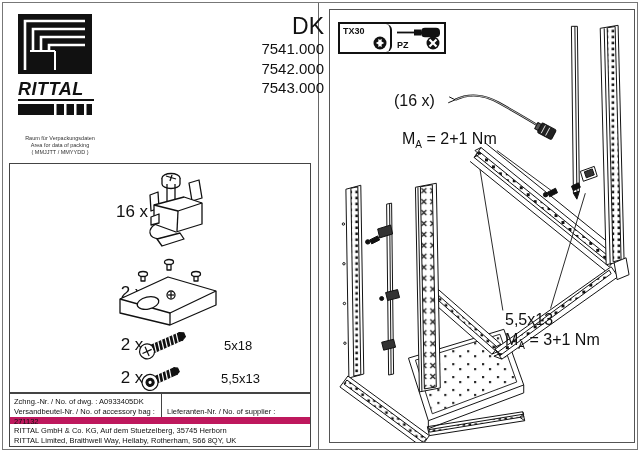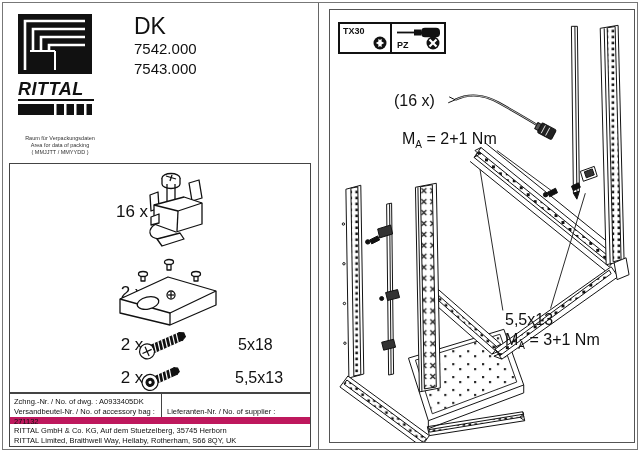--- a/index.html
+++ b/index.html
@@ -7,44 +7,44 @@
         font-family:"Liberation Sans","DejaVu Sans",sans-serif;color:#111;overflow:hidden;}
   .page-border{position:absolute;left:2px;top:2px;right:2px;bottom:2px;border:1px solid #777;pointer-events:none;}
   .half-divider{position:absolute;left:318px;top:3px;bottom:3px;width:1px;background:#666;}
 
   
   .logo{position:absolute;left:18px;top:14px;width:76px;}
   .logo-word{font-size:18px;font-weight:bold;font-style:italic;letter-spacing:.5px;line-height:18px;margin-top:2px;}
   .logo-rule{height:2px;background:#111;margin-top:1px;}
   .packing-note{position:absolute;left:12px;top:135px;width:96px;text-align:center;
                 font-size:5.5px;line-height:7px;color:#333;}
-  .dk-block{position:absolute;left:134px;top:13px;width:160px;text-align:left;}
+  .dk-block{position:absolute;left:164px;top:13px;width:160px;text-align:right;}
   .dk-code{font-size:23px;line-height:26px;}
   .dk-num{font-size:15px;line-height:19.5px;}
 
   .parts-box{position:absolute;left:9px;top:163px;width:302px;height:230px;border:1px solid #444;box-sizing:border-box;}
   .part-row{position:relative;}
   .part-row .qty{position:absolute;left:92px;width:60px;text-align:center;font-size:17px;
                  top:50%;transform:translateY(-50%);}
-  .part-row .size{position:absolute;font-size:16px;top:50%;transform:translateY(-50%);margin-left:14px;}
+  .part-row .size{position:absolute;font-size:13px;top:50%;transform:translateY(-50%);}
   .part-glyph{position:absolute;}
 
   .info-table{position:absolute;left:9px;top:393px;width:302px;height:54px;border:1px solid #444;box-sizing:border-box;
               font-size:7.5px;line-height:10px;}
   .info-top{position:relative;height:30px;border-bottom:7px solid #be185d;box-sizing:border-box;}
   .info-left{position:absolute;left:0;top:0;bottom:0;width:152px;border-right:1px solid #444;padding:3px 0 0 4px;box-sizing:border-box;}
   .info-right{position:absolute;left:152px;right:0;top:0;bottom:0;padding:13px 0 0 5px;box-sizing:border-box;}
   .info-addr{padding:2px 0 0 4px;}
 
   
   .right-panel{position:absolute;left:329px;top:9px;width:306px;height:434px;border:1px solid #555;box-sizing:border-box;}
   .drawing-svg{position:absolute;left:0;top:0;width:100%;height:100%;}
 
   .tool-box{position:absolute;left:8px;top:12px;width:108px;height:32px;border:2px solid #111;box-sizing:border-box;background:#fff;}
-  .tool-cell-l{position:absolute;left:0;top:0;bottom:0;width:52px;border-right:2px solid #111;box-sizing:border-box;}
+  .tool-cell-l{position:absolute;left:0;top:0;bottom:0;width:52px;border-right:2px solid #111;box-sizing:border-box;border-radius:6px;}
   .tool-cell-r{position:absolute;left:52px;right:0;top:0;bottom:0;text-align:right;}
   .tool-label{font-size:9px;font-weight:bold;}
   .tx-label{position:absolute;left:3px;top:2px;}
   .pz-label{position:absolute;left:5px;bottom:2px;}
   .torx-ic{position:absolute;right:3px;bottom:2px;}
   .pz-ic{position:absolute;right:4px;bottom:2px;}
   .driver-ic{position:absolute;left:4px;top:3px;}
 
   .anno{position:absolute;font-size:16px;line-height:18px;white-space:nowrap;}
   .anno sub{font-size:10px;}
@@ -79,20 +79,21 @@
   </div>
 
   <div class="packing-note">
     <div>Raum für Verpackungsdaten</div>
     <div>Area for data of packing</div>
     <div>( MMJJTT / MMYYDD )</div>
   </div>
 
   <div class="dk-block">
     <div class="dk-code">DK</div>
+    <div class="dk-num">7541.000</div>
     <div class="dk-num">7542.000</div>
     <div class="dk-num">7543.000</div>
   </div>
 
   <div class="parts-box">
 
     <div class="part-row" style="height:95px">
       <span class="qty">16 x</span>
       <svg class="part-glyph" style="left:116px;top:3px" width="102" height="90" viewBox="0 0 102 90">
         <g stroke="#111" stroke-width="1.3" fill="#fff" stroke-linejoin="round">

